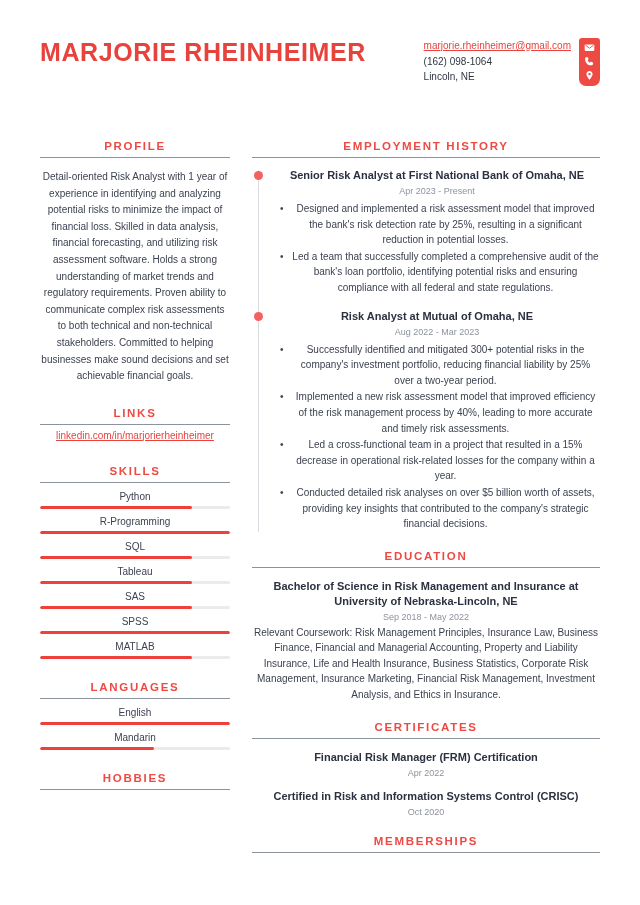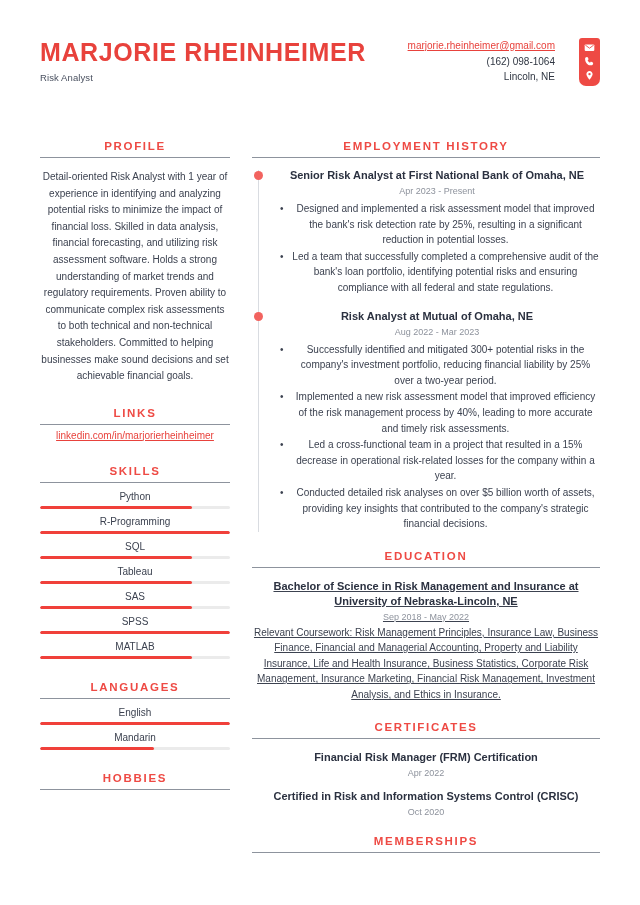--- a/index.html
+++ b/index.html
@@ -44,25 +44,24 @@
     font-size: 9.5px;
     color: #4a5160;
     letter-spacing: 0.1px;
   }
   .contact-wrap {
     display: flex;
     align-items: flex-start;
     padding-top: 2px;
   }
   .contact-lines {
-    text-align: right;
     font-size: 10px;
     line-height: 15.5px;
     color: #2f3642;
-    padding-right: 24px;
+    padding-right: 8px;
   }
   .contact-email {
     color: #e8423c;
     text-decoration: underline;
   }
   .icon-bar {
     background: #ee4a44;
     border-radius: 3px 3px 7px 7px;
     width: 21px;
     padding: 4px 0 5px 0;
@@ -189,39 +188,38 @@
   }
   ul.bullets li:before {
     content: "\2022";
     position: absolute;
     left: -11px;
     top: 0;
     color: #3c4250;
   }
 
   
-  .plain-block { margin-top: 11px; text-decoration: underline; }
+  .plain-block { margin-top: 11px; }
   .edu-desc {
     font-size: 10px;
     line-height: 15.6px;
     color: #3c4250;
     margin-top: 3px;
   }
   .cert-item { margin-top: 11px; }
   .cert-item:first-child { margin-top: 11px; }
 </style>
 </head>
 <body>
 
 <div class="page">
 
   <div class="header">
     <div class="name-block">
       <div class="name">Marjorie Rheinheimer</div>
-      <div class="job-title">Risk Analyst</div>
     </div>
 
     <div class="contact-wrap">
       <div class="contact-lines">
         <div><a class="contact-email" href="#">marjorie.rheinheimer@gmail.com</a></div>
         <div>(162) 098-1064</div>
         <div>Lincoln, NE</div>
       </div>
       <div class="icon-bar">
         <span>

